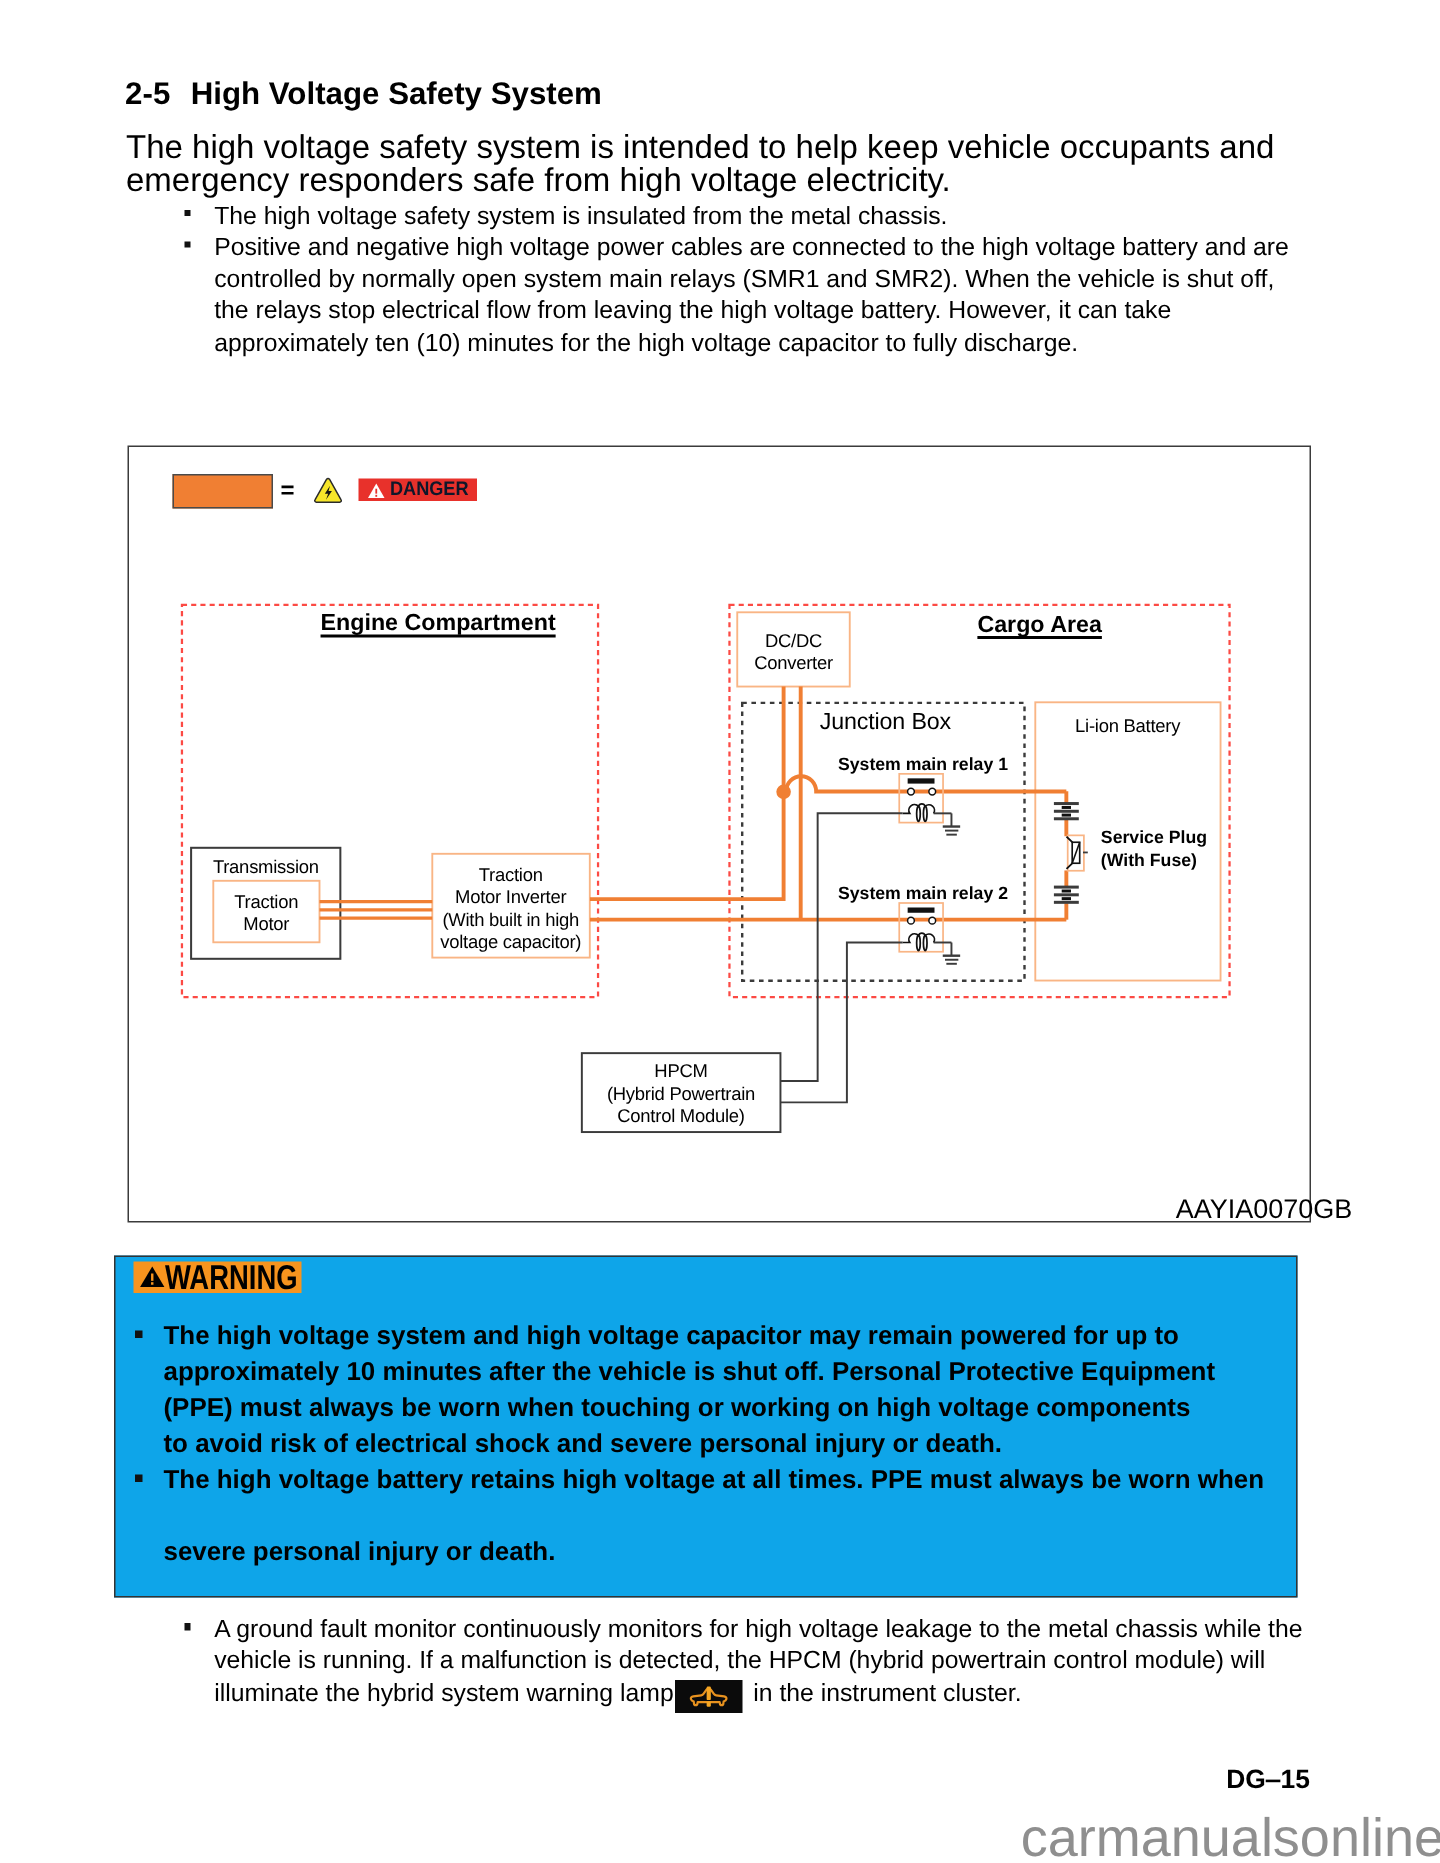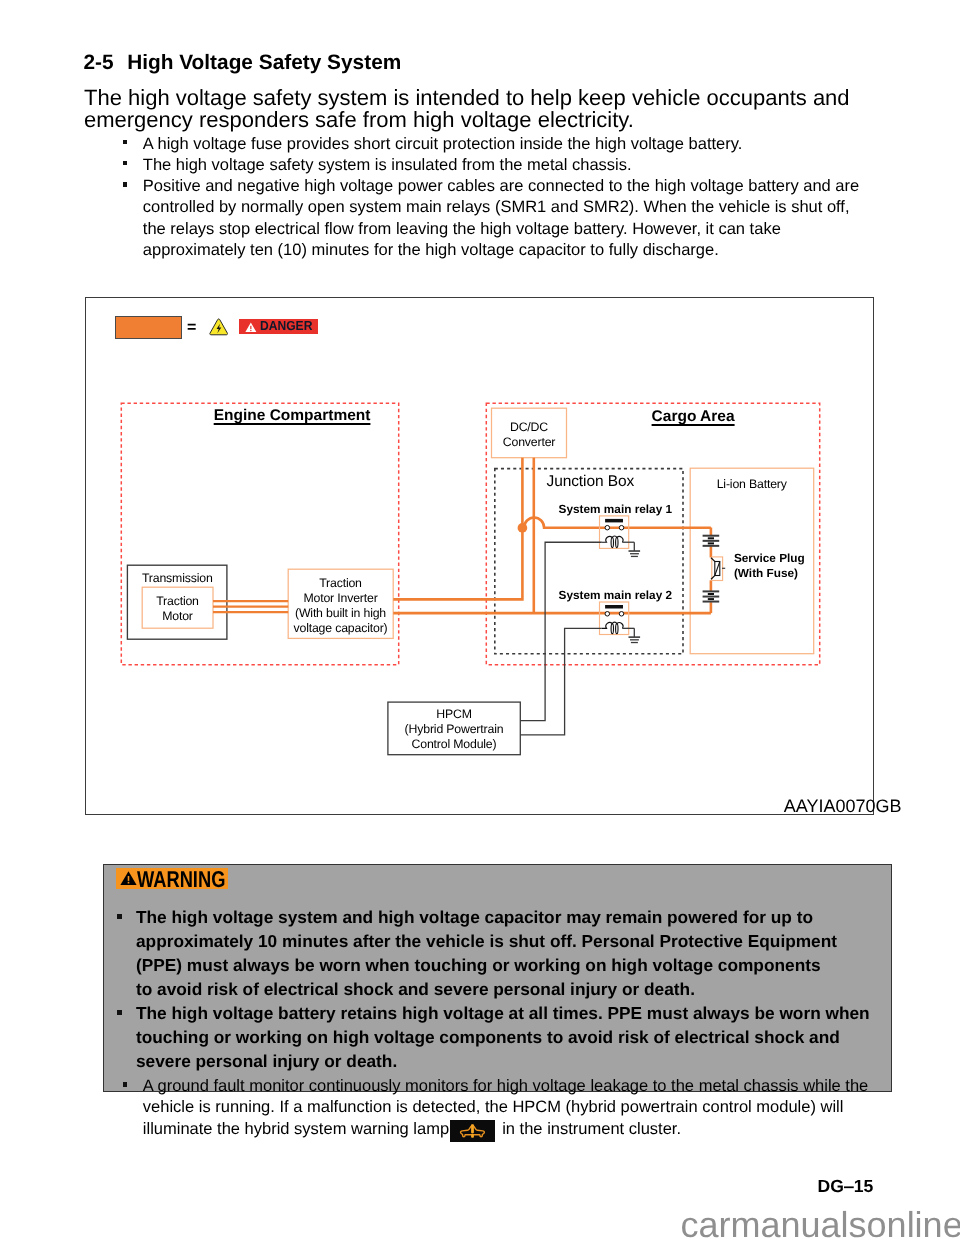--- a/index.html
+++ b/index.html
@@ -31,21 +31,21 @@
   .lg-danger svg{margin-right:1px;}
 
   .reg-title{position:absolute;font-size:15.5px;font-weight:bold;line-height:17px;text-decoration:underline;text-underline-offset:3.2px;text-decoration-thickness:1.7px;white-space:nowrap;padding-left:27px;}
 
   .lbl{position:absolute;font-size:12.3px;line-height:15.1px;text-align:center;white-space:nowrap;letter-spacing:-0.17px;}
   .lbl-b{font-weight:bold;font-size:11.8px;letter-spacing:0px;line-height:14.6px;}
 
   .dgsvg{position:absolute;left:0;top:0;pointer-events:none;}
 
   
-  .warnbox{position:absolute;left:103px;top:837px;width:789px;height:228px;background:#a3a3a3;border:1.7px solid #333;box-sizing:border-box;margin-top:27px;}
+  .warnbox{position:absolute;left:76px;top:837px;width:789px;height:228px;background:#0ea5e9;border:1.7px solid #333;box-sizing:border-box;}
   .warnlabel{position:absolute;left:12px;top:2.5px;background:#F7941E;height:21.7px;display:flex;align-items:center;padding:0 3px 0 3.5px;font-size:18.3px;font-weight:bold;box-sizing:border-box;line-height:21.7px;}
   .warnlabel span{display:inline-block;transform:scaleY(1.26);transform-origin:center;}
   .warnlist{position:absolute;left:13.2px;top:39.5px;width:770px;font-size:17.3px;line-height:24.0px;font-weight:bold;white-space:nowrap;}
   .warnlist .bl{padding-left:18.8px;}
   .warnlist .bl .dot{top:9.3px;width:5.3px;height:4.8px;}
 
   
   .footb{position:absolute;left:123px;top:1076px;width:745px;font-size:16.5px;line-height:21.3px;white-space:nowrap;}
   .lamp{display:inline-block;vertical-align:-8.5px;width:44.9px;height:22.5px;background:#0b0b0b;margin:0 7px 0 1.2px;position:relative;}
   .lamp svg{display:block;}
@@ -57,21 +57,20 @@
 
 <div id="page">
 
   <div class="sec-head">
     <span class="num">2-5</span><span>High Voltage Safety System</span>
   </div>
 
   <div class="intro">The high voltage safety system is intended to help keep vehicle occupants and emergency responders safe from high voltage electricity.</div>
 
   <div class="blist">
-    <div class="bl"><span class="dot"></span><span>A high voltage fuse provides short circuit protection inside the high voltage battery.</span></div>
     <div class="bl"><span class="dot"></span><span>The high voltage safety system is insulated from the metal chassis.</span></div>
     <div class="bl"><span class="dot"></span><span>Positive and negative high voltage power cables are connected to the high voltage battery and are controlled by normally open system main relays (SMR1 and SMR2). When the vehicle is shut off, the relays stop electrical flow from leaving the high voltage battery. However, it can take approximately ten (10) minutes for the high voltage capacitor to fully discharge.</span></div>
   </div>
 
   <div class="figure"></div>
   <svg class="dgsvg" width="960" height="1242" viewBox="0 0 960 1242">
       <rect x="121.3" y="403.3" width="277.4" height="261.4" fill="none" stroke="#FC4A44" stroke-width="1.5" stroke-dasharray="3.4 2.75"></rect>
       <rect x="486.3" y="403.3" width="333.4" height="261.4" fill="none" stroke="#FC4A44" stroke-width="1.5" stroke-dasharray="3.4 2.75"></rect>
       <rect x="494.8" y="468.6" width="188.2" height="185.2" fill="none" stroke="#3b3b3b" stroke-width="1.6" stroke-dasharray="3.05 3.1"></rect>
       <rect x="491.5" y="408.2" width="75" height="49.5" fill="#fff" stroke="#F9B585" stroke-width="1.25"></rect>
@@ -169,21 +168,21 @@
     <div class="warnlabel">
       <svg width="17" height="16" viewBox="0 0 17 16" style="margin-right:0.5px">
           <path d="M8.5 1.3 L16.6 15.0 L0.4 15.0 Z" fill="#000"></path>
           <rect x="7.7" y="6.0" width="1.6" height="4.9" fill="#F7941E"></rect>
           <rect x="7.7" y="11.8" width="1.6" height="1.7" fill="#F7941E"></rect>
         </svg>
       <span>WARNING</span>
     </div>
     <div class="warnlist">
       <div class="bl"><span class="dot"></span><span><span>The high voltage system and high voltage capacitor may remain powered for up to</span><br><span>approximately 10 minutes after the vehicle is shut off. Personal Protective Equipment</span><br><span>(PPE) must always be worn when touching or working on high voltage components</span><br><span>to avoid risk of electrical shock and severe personal injury or death.</span></span></div>
-      <div class="bl"><span class="dot"></span><span><span>The high voltage battery retains high voltage at all times. PPE must always be worn when</span><br><span>touching or working on high voltage components to avoid risk of electrical shock and</span><br><span>severe personal injury or death.</span></span></div>
+      <div class="bl"><span class="dot"></span><span><span>The high voltage battery retains high voltage at all times. PPE must always be worn when</span><br><br><span>severe personal injury or death.</span></span></div>
     </div>
   </div>
 
   <div class="footb">
     <div class="bl"><span class="dot"></span><span><span>A ground fault monitor continuously monitors for high voltage leakage to the metal chassis while the</span><br><span>vehicle is running. If a malfunction is detected, the HPCM (hybrid powertrain control module) will</span><br><span>illuminate the hybrid system warning lamp</span><span class="lamp"><svg viewBox="0 0 44.9 22.5" width="44.9" height="22.5">
               <path d="M12.2 10.9 C11.0 11.2 10.4 11.8 10.6 12.6 C10.8 13.4 11.5 14.0 12.5 14.4 L12.6 15.3 C12.6 16.2 13.1 16.8 13.8 16.8 C14.5 16.8 15.0 16.2 15.0 15.3 L15.1 14.8 L29.8 14.8 L29.9 15.3 C29.9 16.2 30.4 16.8 31.1 16.8 C31.8 16.8 32.3 16.2 32.3 15.3 L32.4 14.4 C33.4 14.0 34.1 13.4 34.3 12.6 C34.5 11.8 33.9 11.2 32.7 10.9 L27.4 10.2 C26.7 10.1 26.3 9.9 25.9 9.3 L23.9 6.4 C23.5 5.8 23.0 5.5 22.45 5.5 C21.9 5.5 21.4 5.8 21.0 6.4 L19.0 9.3 C18.6 9.9 18.2 10.1 17.5 10.2 Z" fill="none" stroke="#E8921F" stroke-width="1.45" stroke-linejoin="round" stroke-linecap="round"></path>
               <rect x="21.1" y="4.3" width="2.8" height="9.1" rx="0.8" fill="#F5A623"></rect>
               <rect x="21.1" y="14.3" width="2.8" height="3.5" rx="0.8" fill="#F5A623"></rect>
             </svg></span><span>in the instrument cluster.</span></span></div>
   </div>

